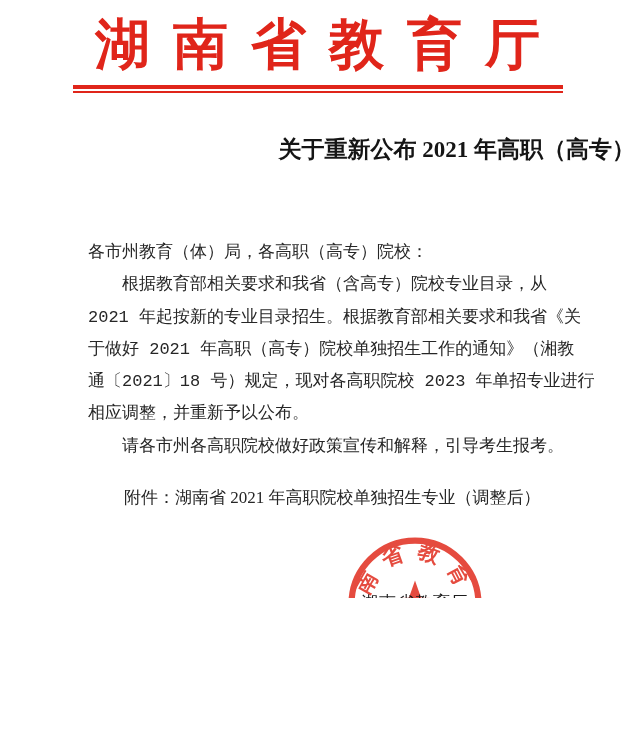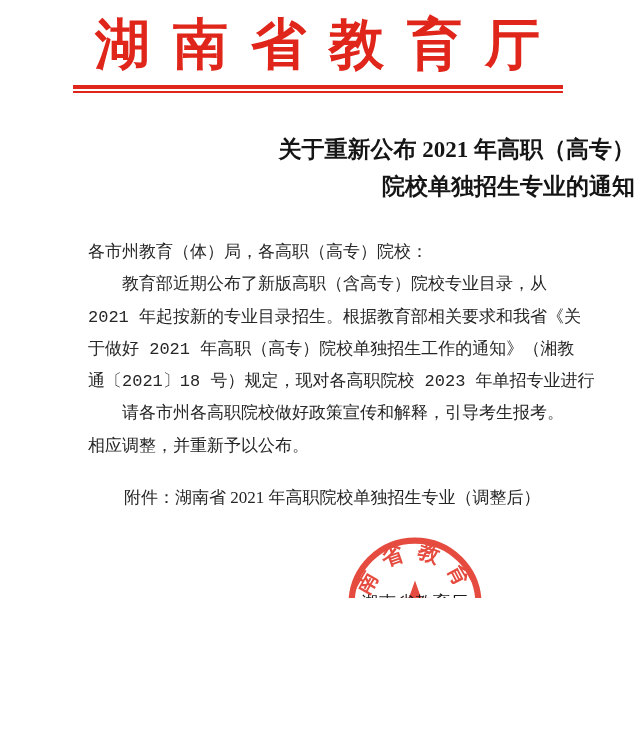--- a/index.html
+++ b/index.html
@@ -133,31 +133,30 @@
 
   <div class="agency-header">湖南省教育厅</div>
 
   <div class="header-rule">
     <div class="thick"></div>
     <div class="thin"></div>
   </div>
 
   <div class="doc-title">
     <div>关于重新公布 2021 年高职（高专）</div>
-    <div>院校单独招生专业的通知</div>
   </div>
 
   <div class="doc-body">
     <div class="body-line">各市州教育（体）局，各高职（高专）院校：</div>
-    <div class="body-line">　　教育部近期公布了新版高职（含高专）院校专业目录，从</div>
+    <div class="body-line">　　根据教育部相关要求和我省（含高专）院校专业目录，从</div>
     <div class="body-line">2021 年起按新的专业目录招生。根据教育部相关要求和我省《关</div>
     <div class="body-line">于做好 2021 年高职（高专）院校单独招生工作的通知》（湘教</div>
     <div class="body-line">通〔2021〕18 号）规定，现对各高职院校 2023 年单招专业进行</div>
+    <div class="body-line">相应调整，并重新予以公布。</div>
     <div class="body-line">　　请各市州各高职院校做好政策宣传和解释，引导考生报考。</div>
-    <div class="body-line">相应调整，并重新予以公布。</div>
   </div>
 
   <div class="attachment-line">附件：湖南省 2021 年高职院校单独招生专业（调整后）</div>
 
   <svg class="seal" viewBox="0 0 200 200" xmlns="http://www.w3.org/2000/svg">
     <defs>
       <path id="sealArc" d="M 45.9 137.9 A 66 66 0 1 1 154.1 137.9" fill="none"></path>
     </defs>
     <circle cx="100" cy="100" r="92" fill="none" stroke="#e23325" stroke-width="9"></circle>
     <polygon points="100,66 108.8,90.9 135.2,91.6 114.3,107.6 121.8,132.9 100,118 78.2,132.9 85.7,107.6 64.8,91.6 91.2,90.9" fill="#e23325"></polygon>

